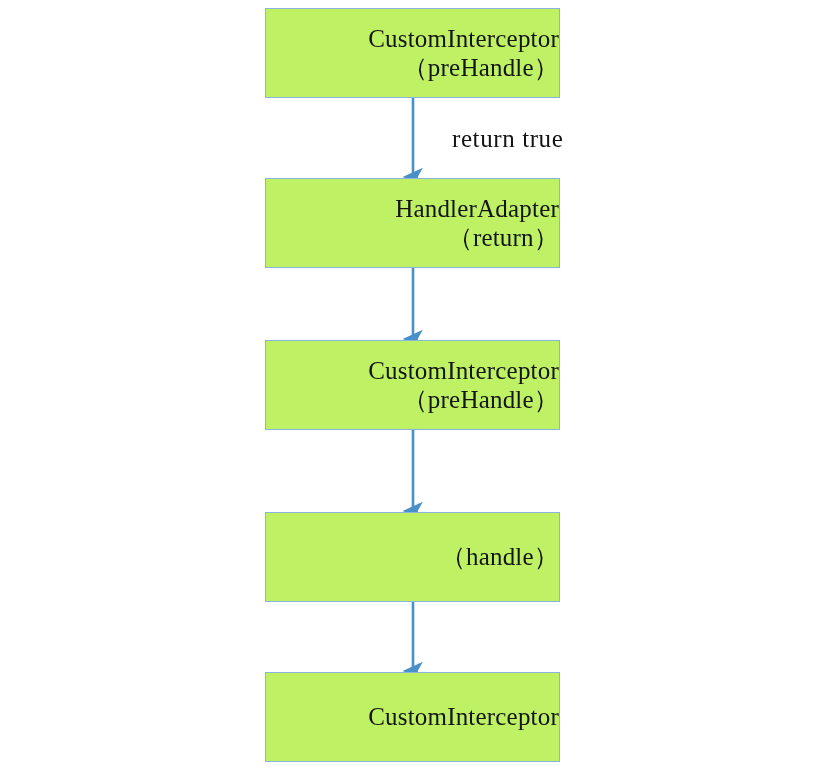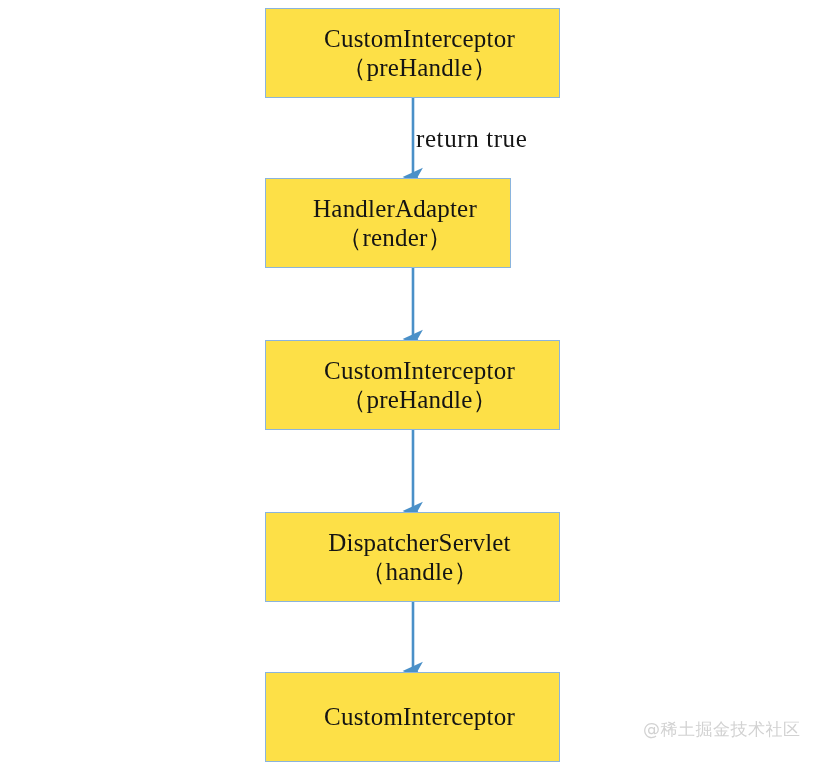--- a/index.html
+++ b/index.html
@@ -12,24 +12,24 @@
     width: 820px;
     height: 779px;
     background: #ffffff;
     overflow: hidden;
     font-family: "Liberation Serif", "DejaVu Serif", serif;
   }
   .node {
     position: absolute;
     box-sizing: border-box;
     border: 1.5px solid #8ab4dd;
-    background: #fde047;
+    background: #bef264;
     display: flex;
     flex-direction: column;
-    align-items: center;
+    align-items: flex-end;
     justify-content: center;
     color: #141414;
     line-height: 1.18;
     white-space: nowrap;
     padding-left: 14px;
   }
   .node .line1 {
     font-size: 25px;
     letter-spacing: 0.2px;
   }
@@ -79,36 +79,34 @@
         <line x1="413" y1="430" x2="413" y2="511" stroke="#4a90c8" stroke-width="2.6" marker-end="url(#arrowhead)"></line>
         <line x1="413" y1="602" x2="413" y2="671" stroke="#4a90c8" stroke-width="2.6" marker-end="url(#arrowhead)"></line>
       </g>
   </svg>
 
   <div class="node" id="node-0" style="left: 265px; top: 8px; width: 295px; height: 90px; border-color: rgb(138, 180, 221); color: rgb(20, 20, 20);">
     <span class="line1">CustomInterceptor</span>
     <span class="line2">（preHandle）</span>
   </div>
 
-  <div class="node" id="node-1" style="left: 265px; top: 178px; width: 246px; height: 90px; border-color: rgb(138, 180, 221); color: rgb(20, 20, 20);">
+  <div class="node" id="node-1" style="left: 265px; top: 178px; width: 295px; height: 90px; border-color: rgb(138, 180, 221); color: rgb(20, 20, 20);">
     <span class="line1">HandlerAdapter</span>
-    <span class="line2">（render）</span>
+    <span class="line2">（return）</span>
   </div>
 
   <div class="node" id="node-2" style="left: 265px; top: 340px; width: 295px; height: 90px; border-color: rgb(138, 180, 221); color: rgb(20, 20, 20);">
     <span class="line1">CustomInterceptor</span>
     <span class="line2">（preHandle）</span>
   </div>
 
   <div class="node" id="node-3" style="left: 265px; top: 512px; width: 295px; height: 90px; border-color: rgb(138, 180, 221); color: rgb(20, 20, 20);">
-    <span class="line1">DispatcherServlet</span>
     <span class="line2">（handle）</span>
   </div>
 
   <div class="node" id="node-4" style="left: 265px; top: 672px; width: 295px; height: 90px; border-color: rgb(138, 180, 221); color: rgb(20, 20, 20);">
     <span class="line1">CustomInterceptor</span>
   </div>
 
-  <div class="edge-label" id="edge-label-0" style="left: 416px; top: 125px;">return true</div>
+  <div class="edge-label" id="edge-label-0" style="left: 452px; top: 125px;">return true</div>
 
-  <div class="watermark" id="watermark" style="left: 643px; top: 718px;">@稀土掘金技术社区</div>
 
 </div>
 
 </body></html>

